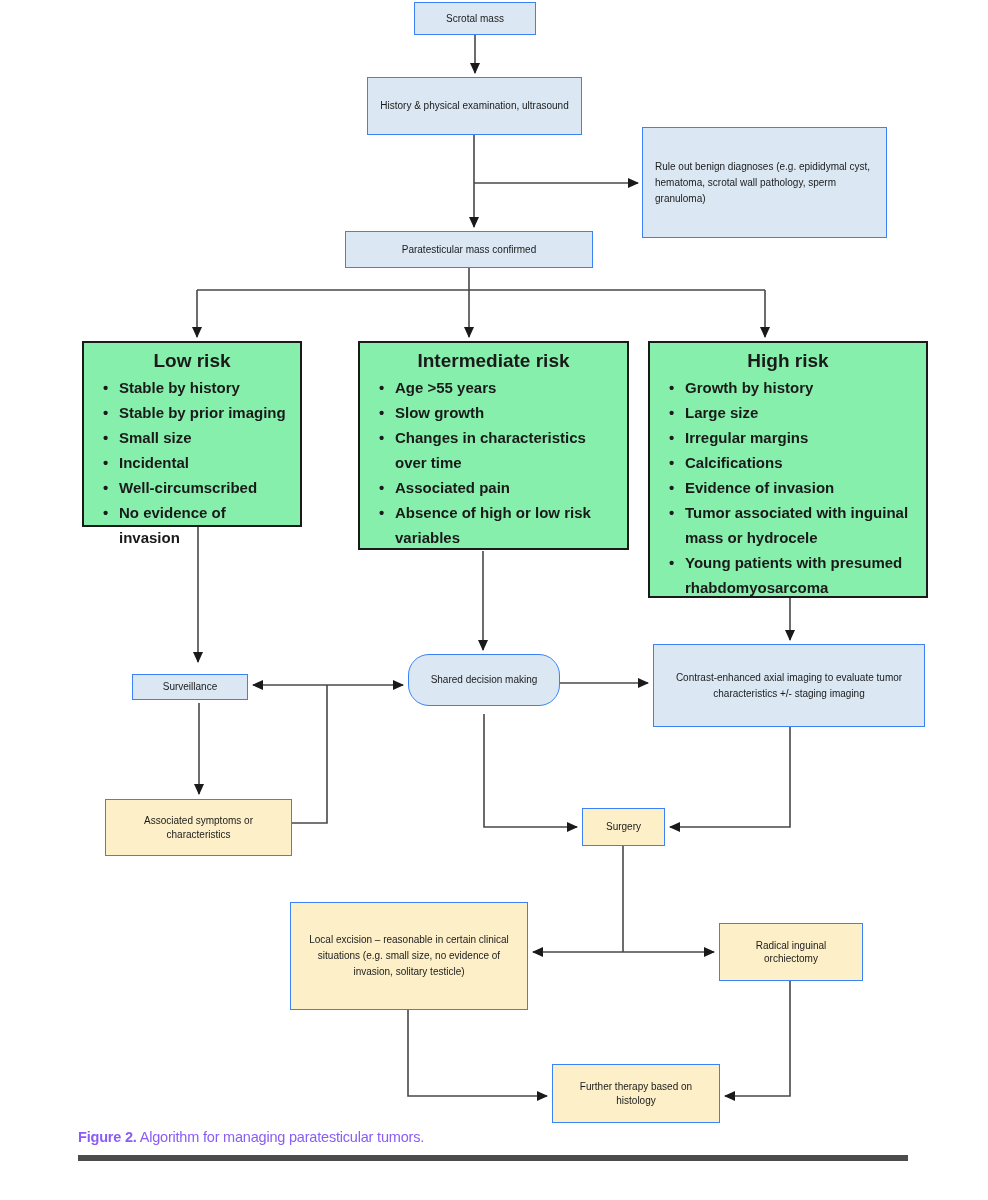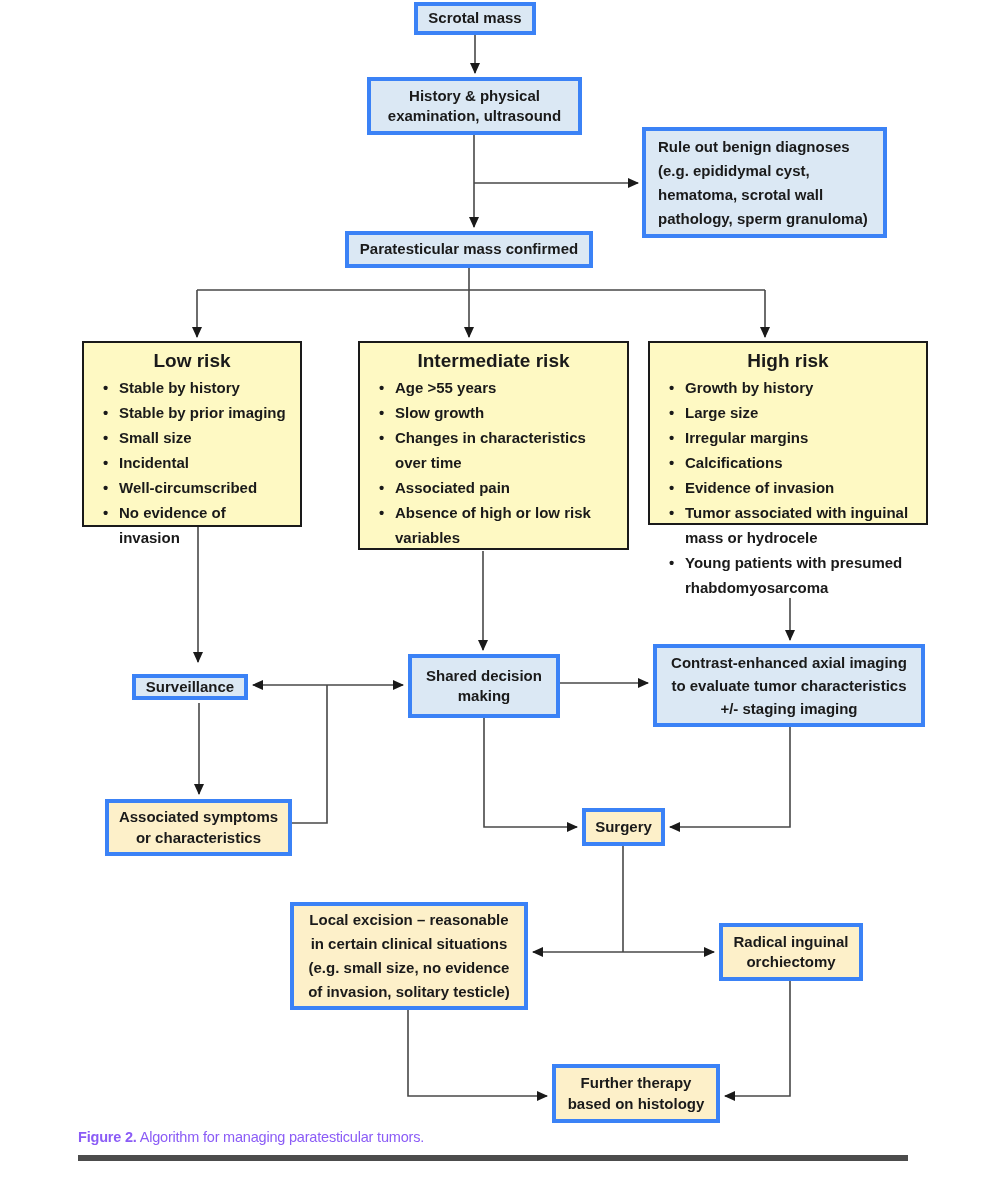--- a/index.html
+++ b/index.html
@@ -2,29 +2,29 @@
 <html><head>
 <meta charset="utf-8">
 <style>
   html,body{margin:0;padding:0;background:#ffffff;}
   .page{
     position:relative;width:988px;height:1200px;background:#ffffff;
     font-family:"Liberation Sans","DejaVu Sans",sans-serif;overflow:hidden;
   }
   .wires{position:absolute;left:0;top:0;width:988px;height:1200px;}
   .node{
-    position:absolute;box-sizing:border-box;border:4px solid #3b82f6;
+    position:absolute;box-sizing:border-box;border:1px solid #3b82f6;
     display:flex;align-items:center;justify-content:center;text-align:center;
-    font-weight:700;color:#1a1a1a;font-size:15px;line-height:1.35;padding:4px 8px;
+    font-weight:400;color:#1a1a1a;font-size:10px;line-height:1.35;padding:4px 8px;
   }
   .blue{background:#dbe8f4;}
   .yellow{background:#fdf0c9;}
   .node.left-text{justify-content:flex-start;text-align:left;padding:6px 12px;}
   .riskbox{
-    position:absolute;box-sizing:border-box;border:2px solid #1a1a1a;background:#fef9c3;
+    position:absolute;box-sizing:border-box;border:2px solid #1a1a1a;background:#86efac;
     color:#1a1a1a;font-weight:700;padding:5px 10px 0 10px;
   }
   .riskbox h3{margin:2px 0 3px 0;font-size:19px;text-align:center;font-weight:700;}
   .riskbox ul{list-style:none;margin:0;padding:0 0 0 8px;}
   .riskbox li{position:relative;padding-left:17px;font-size:15px;line-height:25px;}
   .riskbox li::before{content:"\2022";position:absolute;left:1px;top:0;}
   .caption{position:absolute;left:78px;top:1129px;font-size:14.5px;color:#8b5cf6;letter-spacing:-0.2px;}
   .caption b{font-weight:700;}
   .caption-rule{position:absolute;left:78px;top:1155px;width:830px;height:6px;background:#4c4c4c;}
 </style>
@@ -104,36 +104,36 @@
     <h3>Intermediate risk</h3>
     <ul>
       <li>Age &gt;55 years</li>
       <li>Slow growth</li>
       <li>Changes in characteristics over time</li>
       <li>Associated pain</li>
       <li>Absence of high or low risk variables</li>
     </ul>
   </div>
 
-  <div class="riskbox" style="left:648px;top:341px;width:280px;height:184px;">
+  <div class="riskbox" style="left:648px;top:341px;width:280px;height:257px;">
     <h3>High risk</h3>
     <ul>
       <li>Growth by history</li>
       <li>Large size</li>
       <li>Irregular margins</li>
       <li>Calcifications</li>
       <li>Evidence of invasion</li>
       <li>Tumor associated with inguinal mass or hydrocele</li>
       <li>Young patients with presumed rhabdomyosarcoma</li>
     </ul>
   </div>
 
   <div class="node blue" style="left:132px;top:666px;width:116px;height:26px;margin-top:8px;">Surveillance</div>
 
-  <div class="node blue" style="left:408px;top:654px;width:152px;height:64px;">Shared decision making</div>
+  <div class="node blue" style="left:408px;top:654px;width:152px;height:52px;border-radius:21px;">Shared decision making</div>
 
   <div class="node blue" style="left:653px;top:644px;width:272px;height:83px;line-height:1.55;">Contrast-enhanced axial imaging to evaluate tumor characteristics +/- staging imaging</div>
 
   <div class="node yellow" style="left:105px;top:799px;width:187px;height:57px;">Associated symptoms or characteristics</div>
 
   <div class="node yellow" style="left:582px;top:808px;width:83px;height:38px;">Surgery</div>
 
   <div class="node yellow" style="left:290px;top:902px;width:238px;height:108px;line-height:1.6;">Local excision – reasonable in certain clinical situations (e.g. small size, no evidence of invasion, solitary testicle)</div>
 
   <div class="node yellow" style="left:719px;top:923px;width:144px;height:58px;">Radical inguinal orchiectomy</div>

